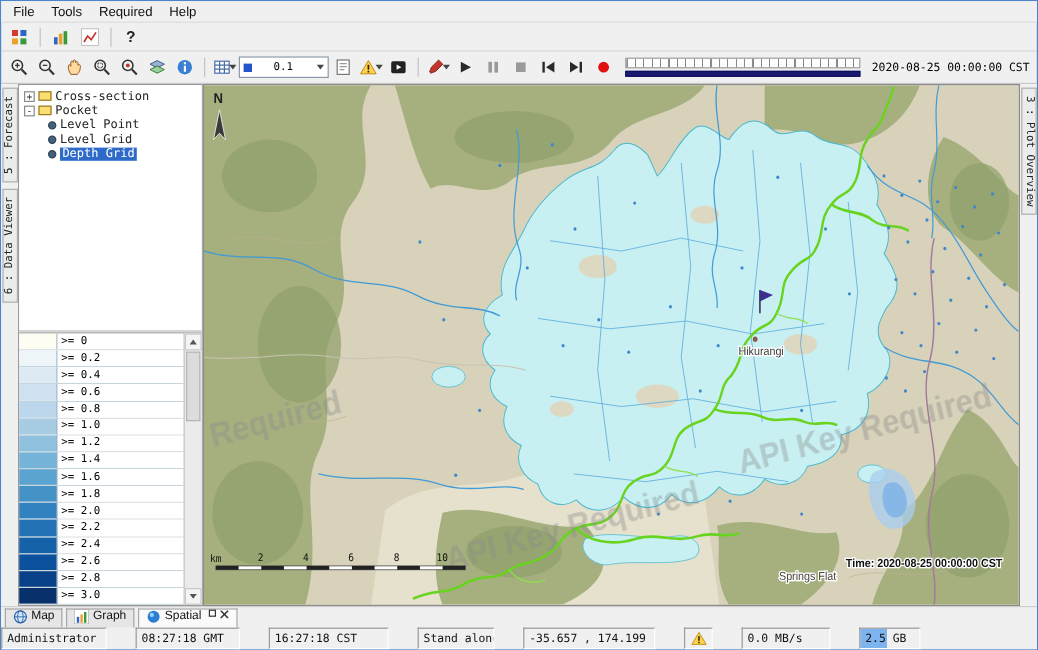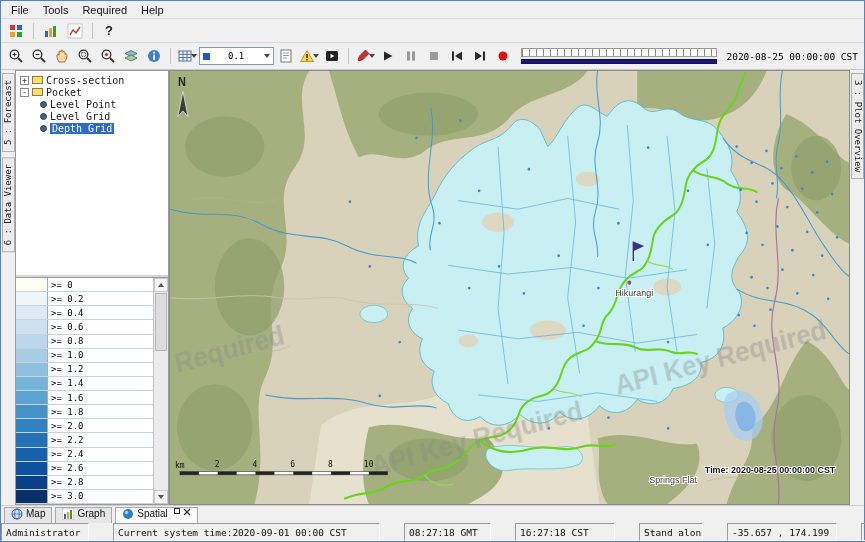--- a/index.html
+++ b/index.html
@@ -572,21 +572,20 @@
       <svg width="8" height="8">
           <line x1="1" y1="1" x2="7" y2="7" stroke="#333" stroke-width="1.3"></line>
           <line x1="7" y1="1" x2="1" y2="7" stroke="#333" stroke-width="1.3"></line>
         </svg>
     </span>
   </div>
 
 
   <div class="statusbar">
     <span class="seg" style="width:88px">Administrator</span>
-    <span class="seg" style="width:267px">Current system time:2020-09-01 00:00 CST</span>
     <span class="seg" style="width:87px">08:27:18 GMT</span>
     <span class="seg" style="width:100px">16:27:18 CST</span>
     <span class="seg" style="width:64px">Stand alone</span>
     <span class="seg" style="width:110px">-35.657 , 174.199</span>
     <span class="seg" style="width:24px;justify-content:center">
       <svg width="13" height="12">
           <path d="M6.5,1 L12.5,11 L0.5,11 Z" fill="#ffd24a" stroke="#b8860b" stroke-width="0.7"></path>
           <rect x="5.9" y="4" width="1.2" height="4" fill="#222"></rect>
           <rect x="5.9" y="8.8" width="1.2" height="1.2" fill="#222"></rect>
         </svg>

